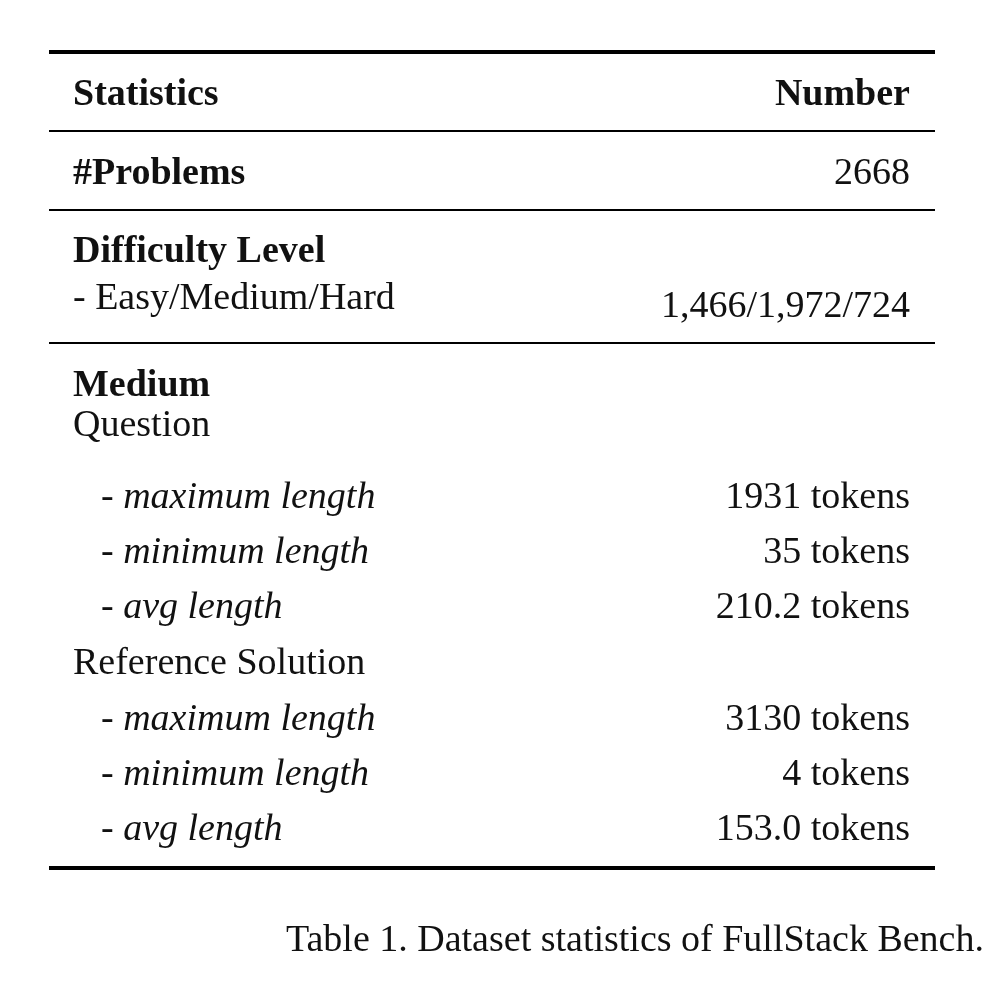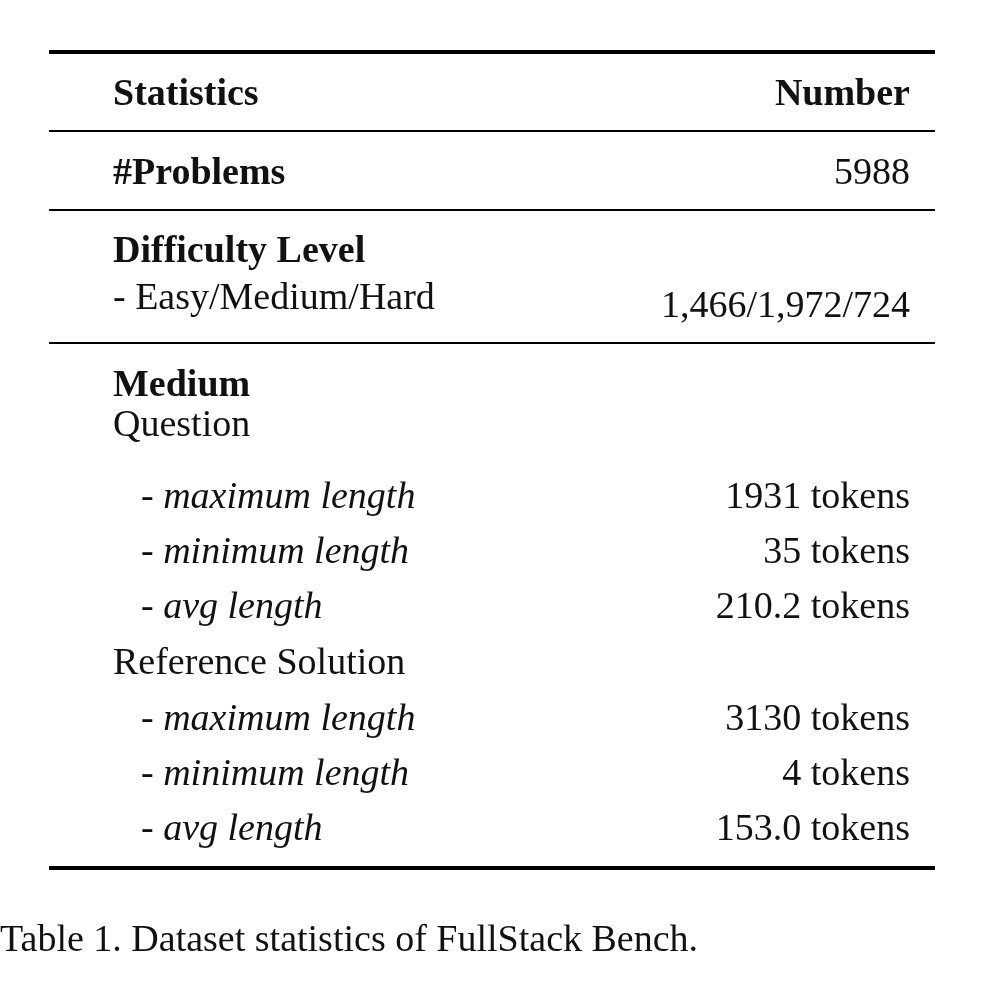--- a/index.html
+++ b/index.html
@@ -2,42 +2,42 @@
 <html><head>
   <meta charset="utf-8">
   <style>
     html, body { margin: 0; padding: 0; background: #ffffff; }
     body { width: 1000px; height: 1006px; position: relative; overflow: hidden;
            font-family: "DejaVu Serif", "Liberation Serif", serif; color: #111; }
     .rule { position: absolute; left: 49px; width: 886px; background: #000; }
     .thick { height: 4px; }
     .thin { height: 2px; }
     .txt { position: absolute; font-size: 38px; line-height: 1; white-space: nowrap;
-           font-family: "Liberation Serif", "DejaVu Serif", serif; margin-left: 40px; }
+           font-family: "Liberation Serif", "DejaVu Serif", serif; }
     .left { left: 73px; }
     .indent { left: 101px; }
     .right { right: 90px; text-align: right; }
     .bold { font-weight: bold; }
     .it { font-style: italic; }
-    .caption { position: absolute; left: 0; width: 984px; text-align: left; top: 916px;
+    .caption { position: absolute; left: 0; width: 984px; text-align: right; top: 916px;
                font-size: 38px; font-family: "Liberation Serif", "DejaVu Serif", serif; }
   </style>
 </head>
 <body>
 
 <div>
   <div class="rule thick" style="top:50px"></div>
 
   <div class="txt left bold" style="top:73px">Statistics</div>
   <div class="txt right bold" style="top:73px">Number</div>
 
   <div class="rule thin" style="top:130px"></div>
 
   <div class="txt left bold" style="top:152px">#Problems</div>
-  <div class="txt right" style="top:152px">5988</div>
+  <div class="txt right" style="top:152px">2668</div>
 
   <div class="rule thin" style="top:209px"></div>
 
   <div class="txt left bold" style="top:230px">Difficulty Level</div>
   <div class="txt left" style="top:277px">- Easy/Medium/Hard</div>
   <div class="txt right" style="top:285px">1,466/1,972/724</div>
 
   <div class="rule thin" style="top:342px"></div>
 
   <div class="txt left bold" style="top:364px">Medium</div>

